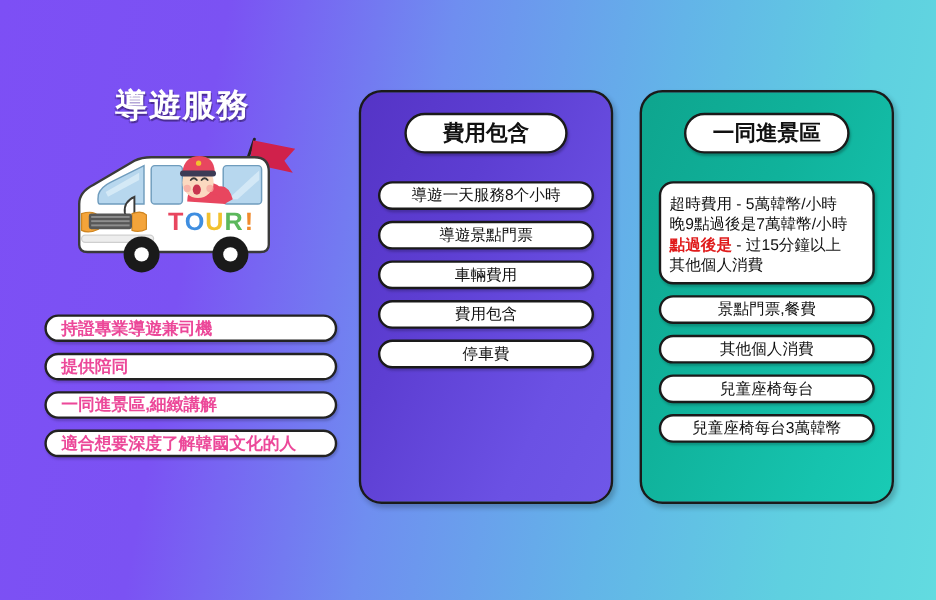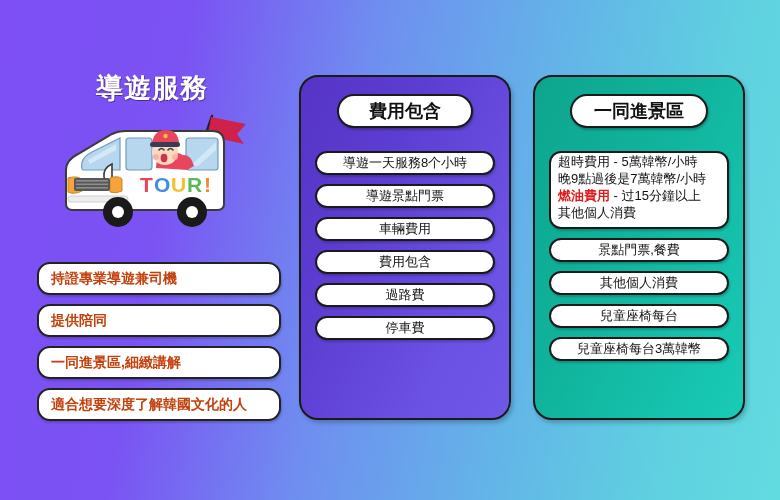--- a/index.html
+++ b/index.html
@@ -33,24 +33,24 @@
   
   .left-list {
     position: absolute; left: 33px; top: 192px;
     width: 244px;
     display: flex; flex-direction: column; gap: 9px;
   }
   .left-pill {
     background: #ffffff;
     border: 2px solid #222;
     border-radius: 13px;
-    height: 33px;
+    height: 23px;
     display: flex; align-items: center;
     padding: 0 12px;
-    font-size: 14px; font-weight: bold; color: #c2410c;
+    font-size: 14px; font-weight: bold; color: #ec4899;
     box-shadow: 1px 2px 2px rgba(0,0,0,.18);
     white-space: nowrap;
   }
 
   
   .card {
     position: absolute; top: 75px; height: 345px;
     border: 2px solid #1a1a1a;
     border-radius: 19px;
     box-shadow: 2px 3px 4px rgba(0,0,0,.22);
@@ -85,21 +85,21 @@
     font-size: 13px; color: #111;
     box-shadow: 1px 2px 2px rgba(0,0,0,.2);
     white-space: nowrap;
   }
 
   .note-box {
     background: #ffffff;
     border: 2px solid #1a1a1a;
     border-radius: 12px;
     width: 100%;
-    padding: 0 7px 5px 7px;
+    padding: 8px 7px 5px 7px;
     box-shadow: 1px 2px 2px rgba(0,0,0,.2);
     display: flex; flex-direction: column;
   }
   .note-line { font-size: 13px; color: #111; line-height: 1.32; white-space: nowrap; }
   .note-em { color: #e01b1b; font-weight: bold; }
 </style>
 </head>
 <body>
 
 <div class="left-panel">
@@ -171,33 +171,32 @@
   </div>
 </div>
 
 <div class="card card-include">
   <div class="card-header">費用包含</div>
   <div class="card-items">
     <div class="item-pill">導遊一天服務8个小時</div>
     <div class="item-pill">導遊景點門票</div>
     <div class="item-pill">車輛費用</div>
     <div class="item-pill">費用包含</div>
-    <div class="item-pill">過路費</div>
     <div class="item-pill">停車費</div>
   </div>
 </div>
 
 <div class="card card-exclude">
   <div class="card-header">一同進景區</div>
   <div class="card-items">
 
     <div class="note-box">
       <div class="note-line">超時費用 - 5萬韓幣/小時</div>
       <div class="note-line">晚9點過後是7萬韓幣/小時</div>
-      <div class="note-line"><span class="note-em">燃油費用</span><span> - 过15分鐘以上</span></div>
+      <div class="note-line"><span class="note-em">點過後是</span><span> - 过15分鐘以上</span></div>
       <div class="note-line">其他個人消費</div>
     </div>
 
     <div class="item-pill">景點門票,餐費</div>
     <div class="item-pill">其他個人消費</div>
     <div class="item-pill">兒童座椅每台</div>
     <div class="item-pill">兒童座椅每台3萬韓幣</div>
   </div>
 </div>
 

